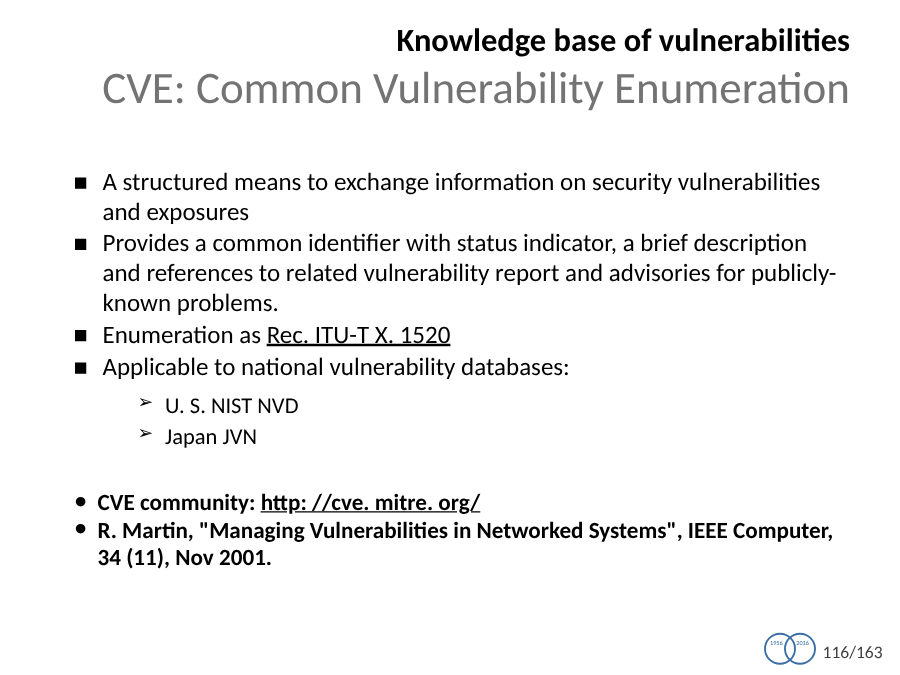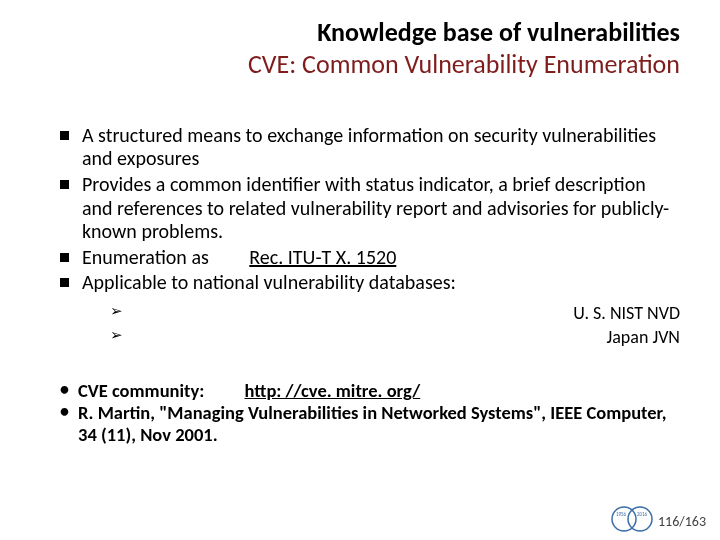--- a/index.html
+++ b/index.html
@@ -19,22 +19,22 @@
     text-align: right;
     margin-bottom: 44px;
   }
   .title {
     font-size: 26px;
     font-weight: bold;
     color: #000;
     line-height: 1.15;
   }
   .subtitle {
-    font-size: 26px;
-    color: #7f1d1d;
+    font-size: 36px;
+    color: #737373;
     line-height: 1.15;
     margin-top: 2px;
   }
   ul.main {
     list-style: none;
     padding: 0 0 0 20px;
     margin: 0;
     font-size: 20px;
     line-height: 1.18;
   }
@@ -55,21 +55,20 @@
   ul.sub {
     list-style: none;
     padding: 0 0 0 28px;
     margin: 6px 0 0 0;
     font-size: 18px;
     line-height: 1.35;
   }
   ul.sub > li {
     position: relative;
     padding-left: 22px;
-    text-align: right;
   }
   ul.sub > li::before {
     content: "➢";
     position: absolute;
     left: 0;
     top: 0;
     font-size: 15px;
     color: #000;
   }
   ul.refs {
@@ -86,21 +85,20 @@
   }
   ul.refs > li::before {
     content: "•";
     position: absolute;
     left: 0;
     top: -1px;
     font-size: 18px;
   }
   .ul-text {
     text-decoration: underline;
-    margin-left: 36px;
   }
   .footer {
     position: absolute;
     bottom: 10px;
     right: 14px;
     font-size: 14px;
     color: #404040;
   }
   .logo {
     position: absolute;

